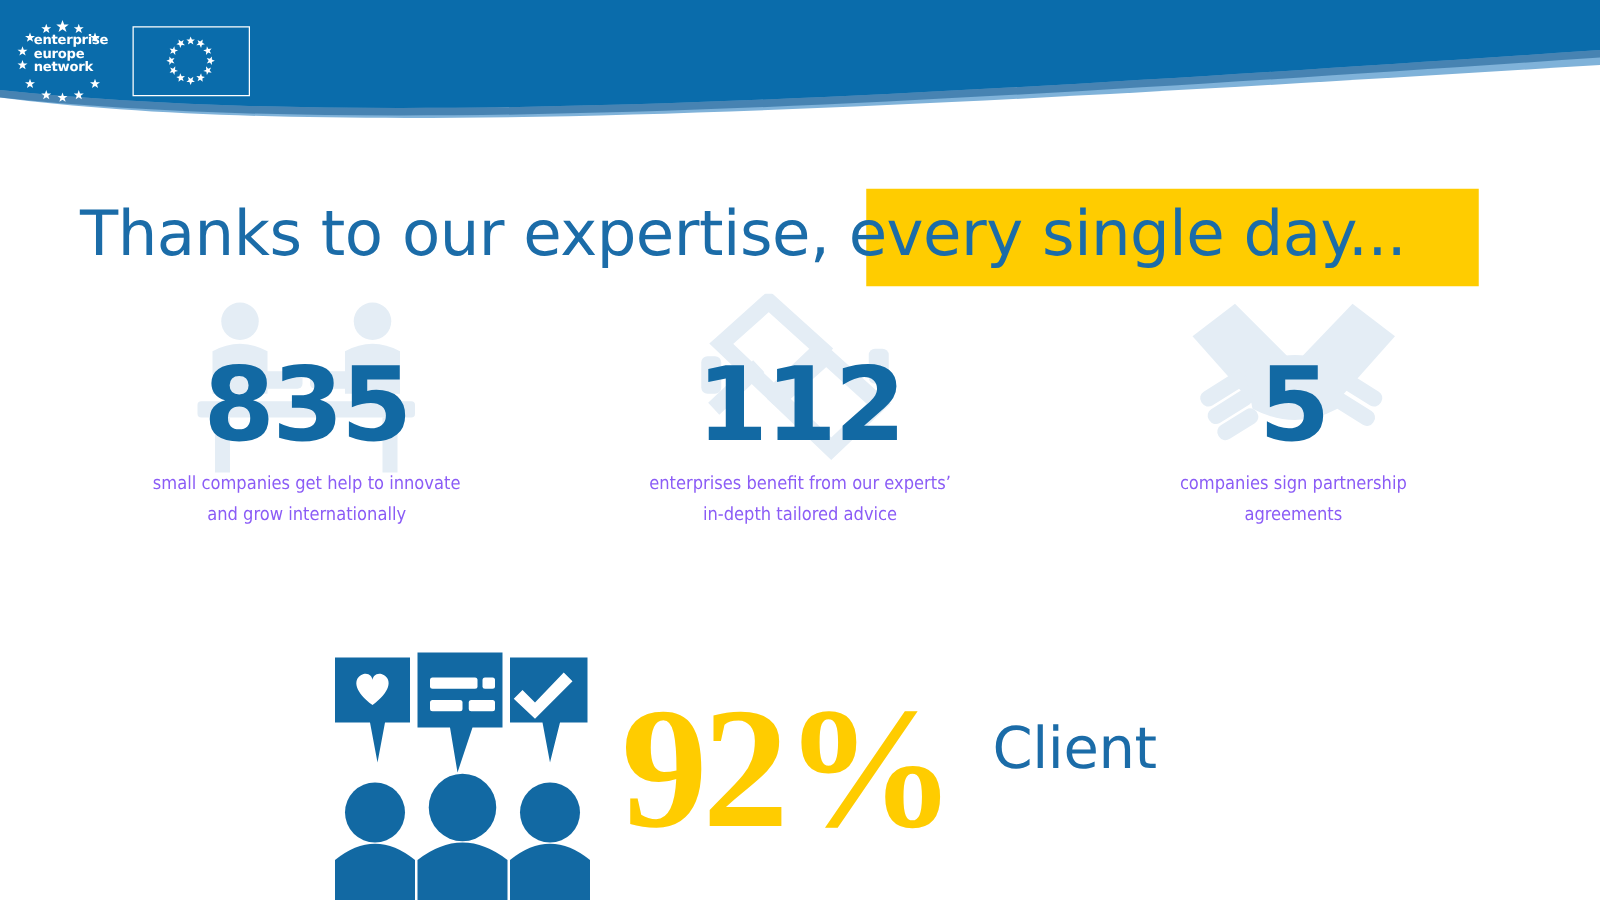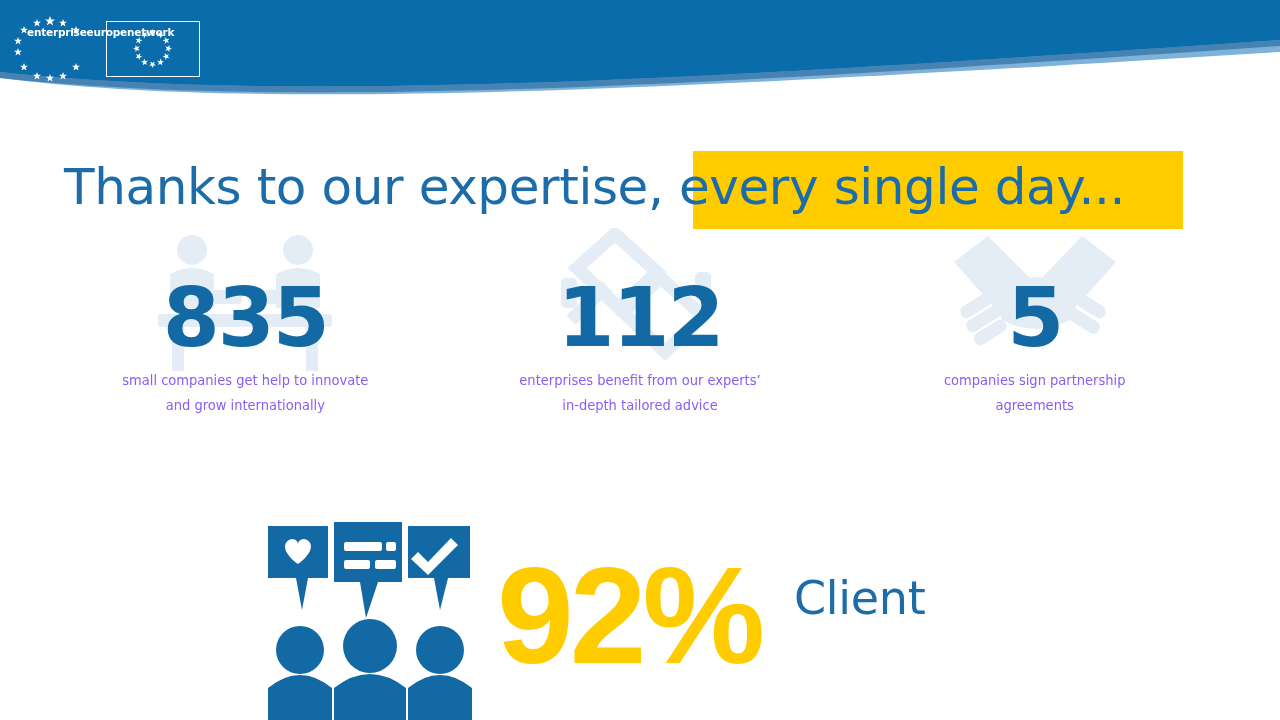--- a/index.html
+++ b/index.html
@@ -22,21 +22,21 @@
     width:178px; height:70px;
     display:flex; align-items:center;
   }
   #een-logo {
     position:relative;
     width:80px; height:70px;
     flex:0 0 auto;
   }
   #een-logo .logo-words {
     position:absolute; left:17px; top:13px;
-    display:flex; flex-direction:row;
+    display:flex; flex-direction:column;
     line-height:1.03;
     color:#ffffff;
     font-family:"DejaVu Sans", sans-serif;
     font-size:10.5px;
     font-weight:600;
     letter-spacing:-0.2px;
   }
   #een-logo svg { position:absolute; left:0; top:0; }
 
   #eu-flag {
@@ -63,21 +63,21 @@
     font-size:50px;
     font-weight:400;
     color:#1b6ca8;
     letter-spacing:-0.4px;
     white-space:nowrap;
     line-height:80px;
   }
 
   
   #stats-row {
-    position:absolute; left:48px; top:224px;
+    position:absolute; left:48px; top:231px;
     width:1184px; height:225px;
     display:flex;
     justify-content:space-between;
   }
   .stat-block {
     flex:1 1 0;
     position:relative;
     display:flex; flex-direction:column; align-items:center;
   }
   .stat-bg-icon {
@@ -113,21 +113,21 @@
   
   #feedback-section {
     position:absolute; left:0; top:505px; width:1280px; height:215px;
   }
   #feedback-icon {
     position:absolute; left:262px; top:15px;
     width:215px; height:205px;
   }
   #pct-value {
     position:absolute; left:497px; top:546px;
-    font-family:Liberation Sans, sans-serif;
+    font-family:Liberation Serif, serif;
     font-size:138px;
     font-weight:bold;
     color:#FFCC00;
     letter-spacing:-4px;
     line-height:1;
     text-align:center;
   }
   #pct-label {
     position:absolute; left:794px; top:563px;
     font-family:"DejaVu Sans", sans-serif;

